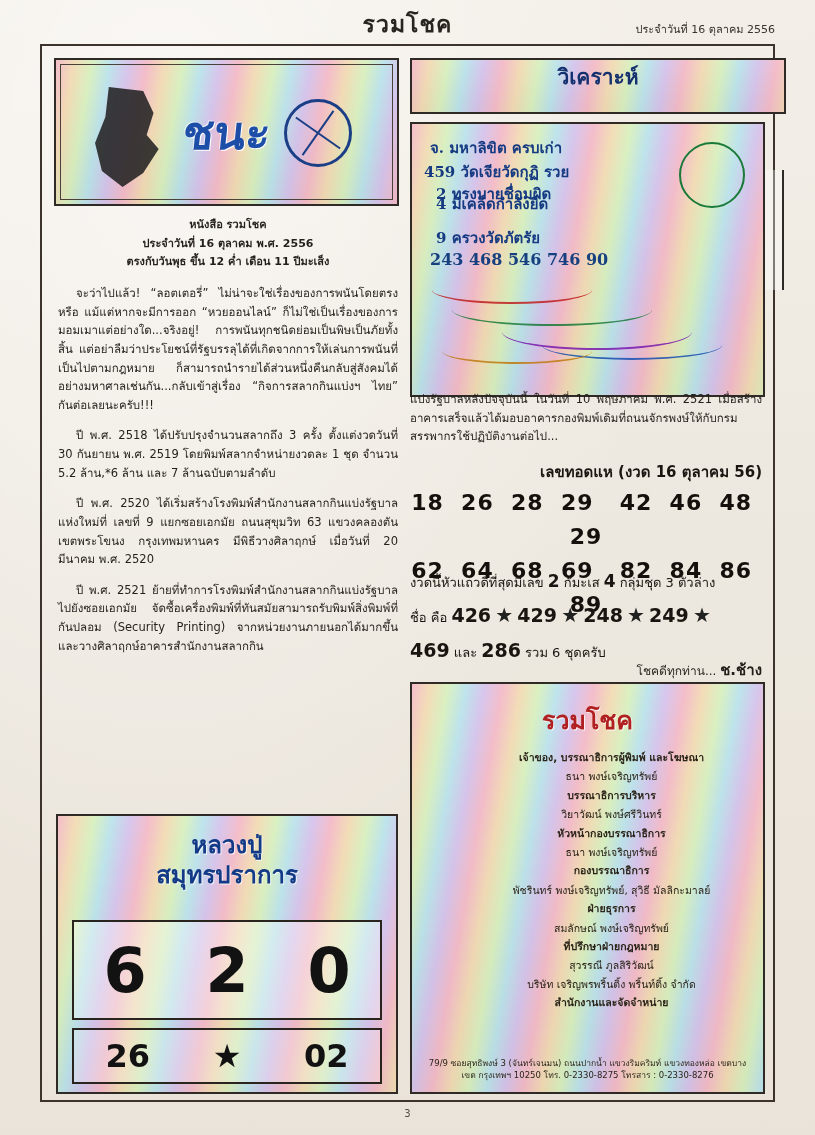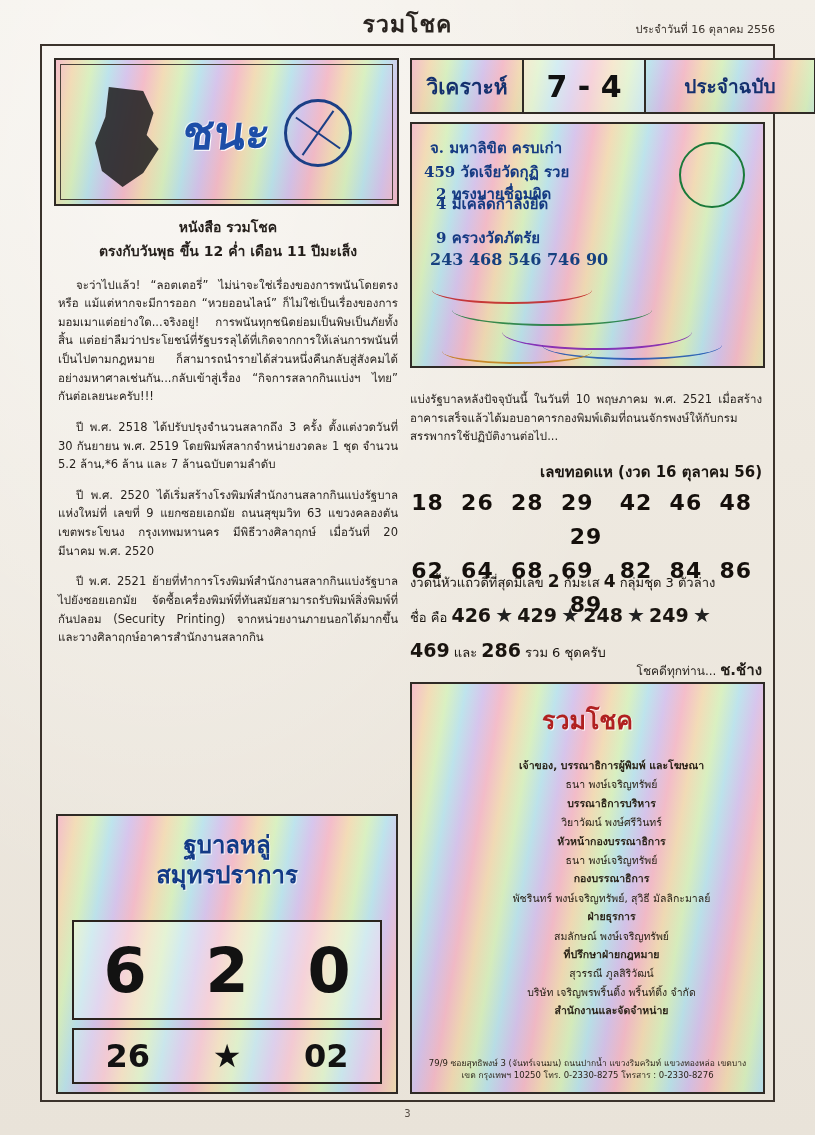--- a/index.html
+++ b/index.html
@@ -79,44 +79,44 @@
   .logo-compass:after{
     content:"";position:absolute;top:50%;left:4px;height:2px;width:54px;
     background:#1b3f86;transform:translateY(-50%) rotate(35deg);
   }
 
   
   .left-col{
     position:absolute;left:16px;top:170px;width:340px;
     font-size:11.5px;line-height:1.62;color:#241f1b;text-align:justify;
   }
-  .ctr{text-align:center;font-weight:bold;font-size:14px;line-height:1.7;}
+  .ctr{text-align:center;font-weight:bold;font-size:11px;line-height:1.7;}
   .left-col p{margin:12px 0 2px 0;text-indent:18px;}
 
   
   .analysis-bar{
-    position:absolute;left:368px;top:12px;width:406px;height:56px;
+    position:absolute;left:368px;top:12px;width:376px;height:56px;
     border:2px solid #2f2a25;box-sizing:border-box;
-    display:flex;align-items:center;
+    display:flex;align-items:center;flex-direction:column;
   }
   .analysis-label{
     flex:0 0 110px;text-align:center;font-size:21px;font-weight:bold;color:#14306e;
   }
   .analysis-num{
     flex:0 0 120px;text-align:center;font-size:30px;font-weight:bold;color:#111;
     border-left:2px solid #2f2a25;border-right:2px solid #2f2a25;align-self:stretch;
     display:flex;align-items:center;justify-content:center;background:rgba(255,255,255,.35);
   }
   .analysis-right{
     flex:1;text-align:center;font-size:19px;font-weight:bold;color:#14306e;
   }
 
   
   .hand-box{
-    position:absolute;left:368px;top:76px;width:355px;height:246px;
+    position:absolute;left:368px;top:76px;width:355px;height:275px;
     border:2px solid #2f2a25;box-sizing:border-box;overflow:hidden;padding-left:16px;
   }
   .hand-line{
     position:absolute;font-family:"DejaVu Serif","Liberation Serif",serif;
     font-weight:bold;color:#153a82;white-space:nowrap;
   }
   .hand-scribble{
     position:absolute;border-bottom:2px solid;border-radius:50%;
     opacity:.85;
   }
@@ -228,20 +228,21 @@
 
       <div class="hand-scribble" style="left:20px;top:152px;width:160px;height:26px;border-color:#c02020;"></div>
       <div class="hand-scribble" style="left:40px;top:170px;width:200px;height:30px;border-color:#1a7a3a;"></div>
       <div class="hand-scribble" style="left:90px;top:190px;width:190px;height:34px;border-color:#7a1ab0;"></div>
       <div class="hand-scribble" style="left:130px;top:206px;width:180px;height:28px;border-color:#1850b0;"></div>
       <div class="hand-scribble" style="left:30px;top:214px;width:150px;height:24px;border-color:#c07a10;"></div>
     </div>
 
     <div class="left-col">
       <div class="ctr">หนังสือ รวมโชค</div>
+      <div class="ctr">ประจำวันที่ 16 ตุลาคม พ.ศ. 2556</div>
       <div class="ctr sm">ตรงกับวันพุธ ขึ้น 12 ค่ำ เดือน 11 ปีมะเส็ง</div>
       <p>จะว่าไปแล้ว! “ลอตเตอรี่” ไม่น่าจะใช่เรื่องของการพนันโดยตรง หรือ แม้แต่หากจะมีการออก “หวยออนไลน์” ก็ไม่ใช่เป็นเรื่องของการมอมเมาแต่อย่างใด...จริงอยู่! การพนันทุกชนิดย่อมเป็นพิษเป็นภัยทั้งสิ้น แต่อย่าลืมว่าประโยชน์ที่รัฐบรรลุได้ที่เกิดจากการให้เล่นการพนันที่เป็นไปตามกฎหมาย ก็สามารถนำรายได้ส่วนหนึ่งคืนกลับสู่สังคมได้อย่างมหาศาลเช่นกัน...กลับเข้าสู่เรื่อง “กิจการสลากกินแบ่งฯ ไทย” กันต่อเลยนะครับ!!!</p>
       <p>ปี พ.ศ. 2518 ได้ปรับปรุงจำนวนสลากถึง 3 ครั้ง ตั้งแต่งวดวันที่ 30 กันยายน พ.ศ. 2519 โดยพิมพ์สลากจำหน่ายงวดละ 1 ชุด จำนวน 5.2 ล้าน,*6 ล้าน และ 7 ล้านฉบับตามลำดับ</p>
       <p>ปี พ.ศ. 2520 ได้เริ่มสร้างโรงพิมพ์สำนักงานสลากกินแบ่งรัฐบาล แห่งใหม่ที่ เลขที่ 9 แยกซอยเอกมัย ถนนสุขุมวิท 63 แขวงคลองตัน เขตพระโขนง กรุงเทพมหานคร มีพิธีวางศิลาฤกษ์ เมื่อวันที่ 20 มีนาคม พ.ศ. 2520</p>
       <p>ปี พ.ศ. 2521 ย้ายที่ทำการโรงพิมพ์สำนักงานสลากกินแบ่งรัฐบาลไปยังซอยเอกมัย จัดซื้อเครื่องพิมพ์ที่ทันสมัยสามารถรับพิมพ์สิ่งพิมพ์ที่กันปลอม (Security Printing) จากหน่วยงานภายนอกได้มากขึ้น และวางศิลาฤกษ์อาคารสำนักงานสลากกิน</p>
     </div>
 
     <div class="right-col">
       <span>แบ่งรัฐบาลหลังปัจจุบันนี้ ในวันที่ 10 พฤษภาคม พ.ศ. 2521 เมื่อสร้างอาคารเสร็จแล้วได้มอบอาคารกองพิมพ์เดิมที่ถนนจักรพงษ์ให้กับกรมสรรพากรใช้ปฏิบัติงานต่อไป...</span>
     </div>
@@ -298,38 +299,38 @@
       </div>
     </div>
 
     <div class="sign">
       <span>โชคดีทุกท่าน...</span>
       <span class="nm">ช.ช้าง</span>
     </div>
 
     <div class="amulet foil">
       <div class="amulet-title">
-        <div>ฐบาลหลู่</div>
+        <div>หลวงปู่</div>
         <div>สมุทรปราการ</div>
       </div>
       <div class="amulet-nums">
         <span>6</span>
         <span>2</span>
         <span>0</span>
       </div>
       <div class="amulet-bottom">
         <span>26</span>
         <span class="star">★</span>
         <span>02</span>
       </div>
     </div>
 
     <div class="colophon foil">
       <div class="title">รวมโชค</div>
-      <div style="margin-top:16px;padding-left:48px;">
+      <div style="margin-top:8px;padding-left:48px;">
         <div class="hd">เจ้าของ, บรรณาธิการผู้พิมพ์ และโฆษณา</div>
         <div class="ln">ธนา  พงษ์เจริญทรัพย์</div>
         <div class="hd">บรรณาธิการบริหาร</div>
         <div class="ln">วิยาวัฒน์  พงษ์ศรีวินทร์</div>
         <div class="hd">หัวหน้ากองบรรณาธิการ</div>
         <div class="ln">ธนา  พงษ์เจริญทรัพย์</div>
         <div class="hd">กองบรรณาธิการ</div>
         <div class="ln">พัชรินทร์  พงษ์เจริญทรัพย์, สุวิธี  มัลลิกะมาลย์</div>
         <div class="hd">ฝ่ายธุรการ</div>
         <div class="ln">สมลักษณ์  พงษ์เจริญทรัพย์</div>

